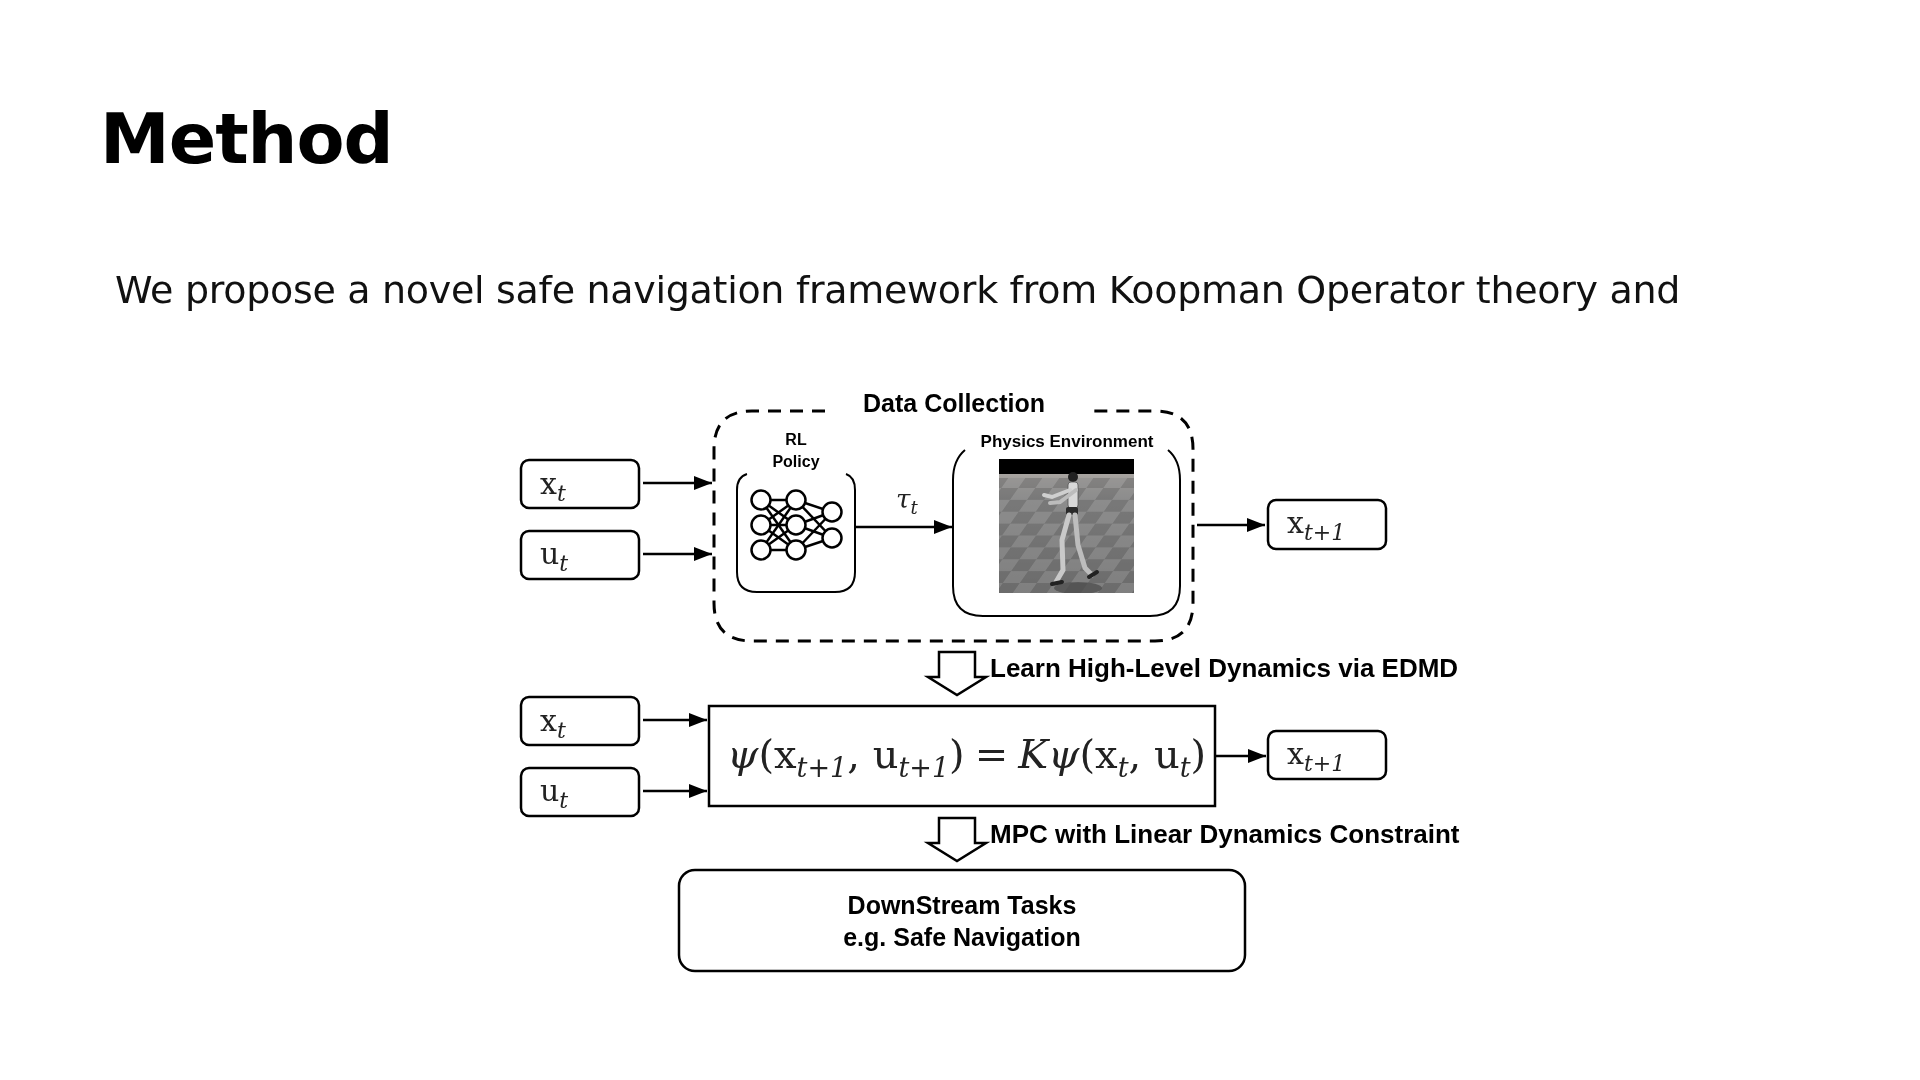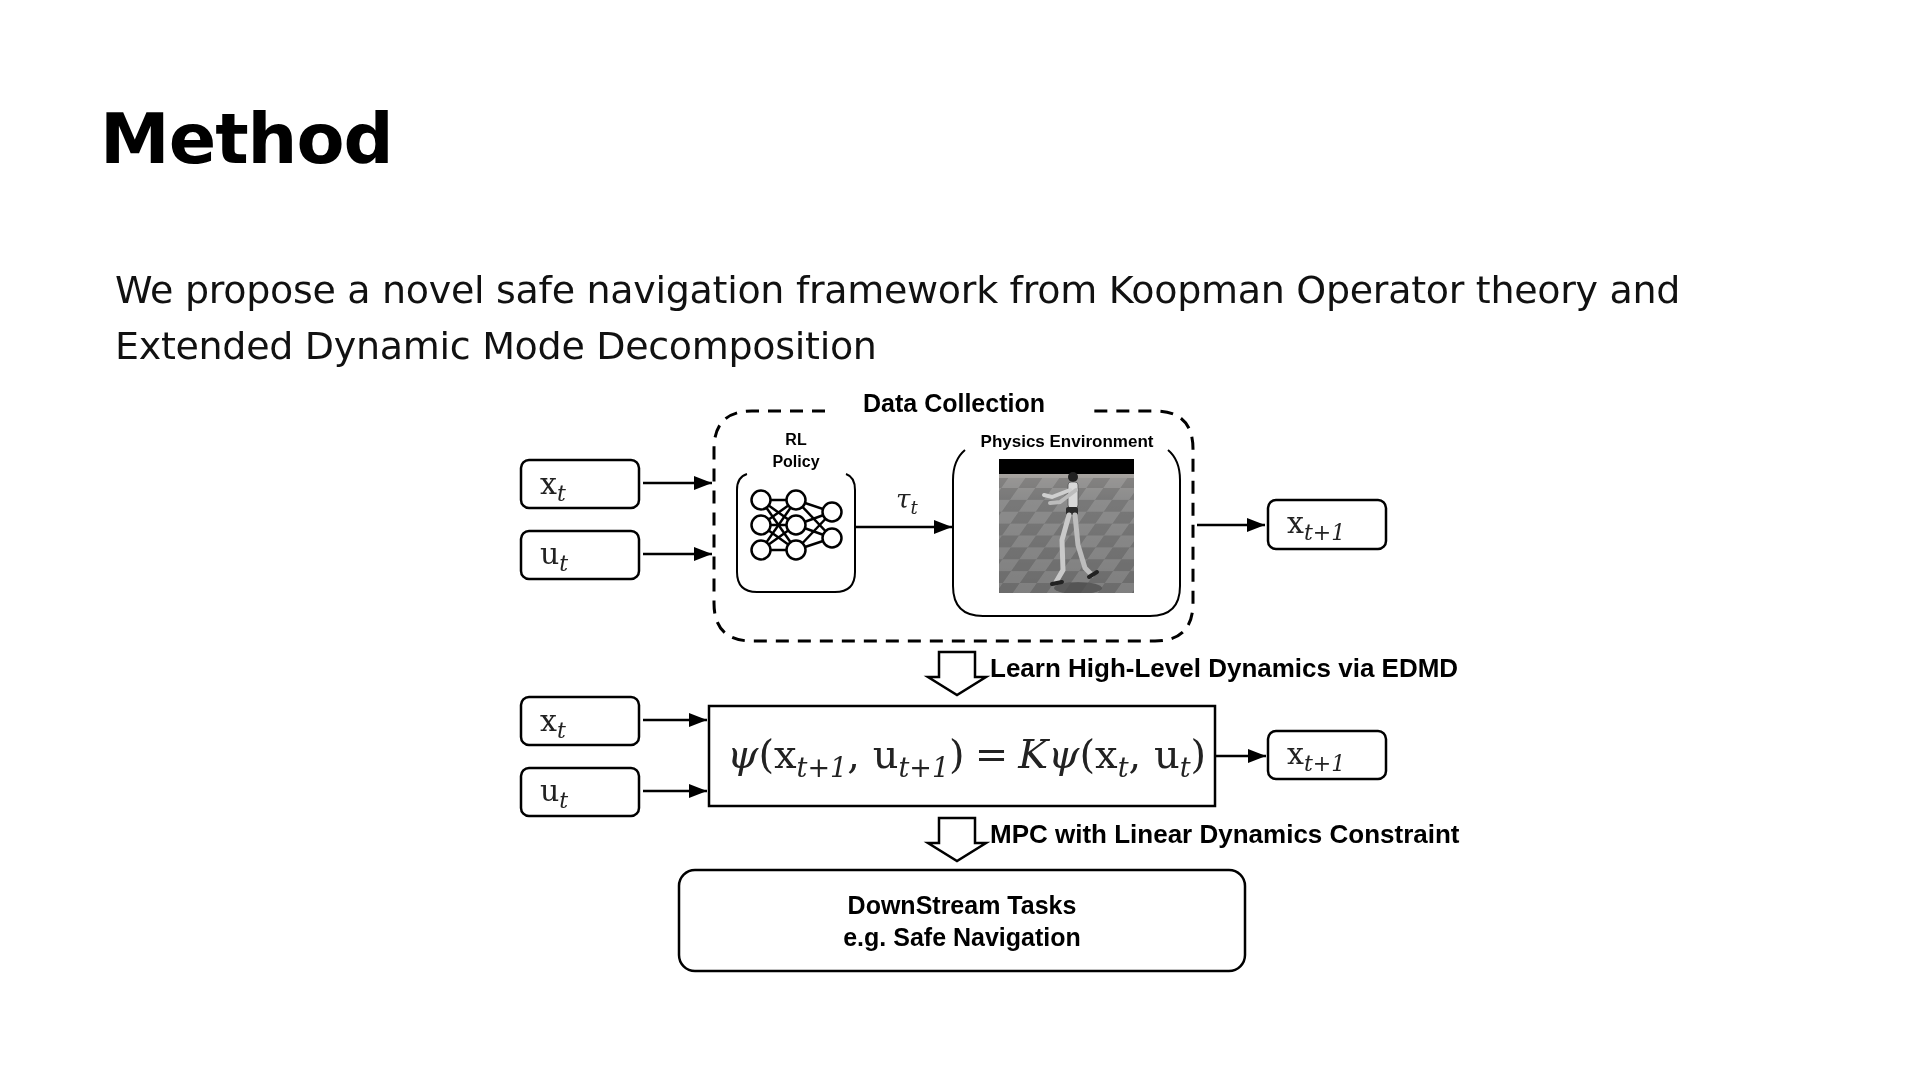--- a/index.html
+++ b/index.html
@@ -8,21 +8,21 @@
   .body-text { position:absolute; left:115px; top:262px; width:1700px; font-family:"DejaVu Sans", sans-serif; font-size:38px; line-height:56px; color:#111; margin:0; letter-spacing:-0.3px; }
   svg.diagram { position:absolute; left:0; top:0; width:1920px; height:1080px; }
   .lbl { font-family:"Liberation Sans", sans-serif; font-weight:bold; fill:#000; }
   .math { font-family:"DejaVu Serif", serif; fill:#222; }
   .mathi { font-family:"DejaVu Serif", serif; font-style:italic; fill:#222; }
 </style>
 </head>
 <body>
 
 <h1 class="title">Method</h1>
-<p class="body-text"><span>We propose a novel safe navigation framework from Koopman Operator theory and</span><br><span>Extended Dynamic Mode Decomposition</span></p>
+<p class="body-text"><span>We propose a novel safe navigation framework from Koopman Operator theory and</span><br></p>
 
 <svg class="diagram" viewBox="0 0 1920 1080" xmlns="http://www.w3.org/2000/svg">
   <defs>
     <marker id="ah" viewBox="0 0 10 10" refX="10" refY="5" markerWidth="7" markerHeight="7" orient="auto-start-reverse" markerUnits="userSpaceOnUse">
       <path d="M0,0 L10,5 L0,10 z" fill="#000"></path>
     </marker>
     <marker id="ahBig" viewBox="0 0 10 10" refX="10" refY="5" markerWidth="18" markerHeight="14" orient="auto" markerUnits="userSpaceOnUse" preserveAspectRatio="none">
       <path d="M0,0 L10,5 L0,10 z" fill="#000"></path>
     </marker>
     <linearGradient id="floor" x1="0" y1="0" x2="0" y2="1">

